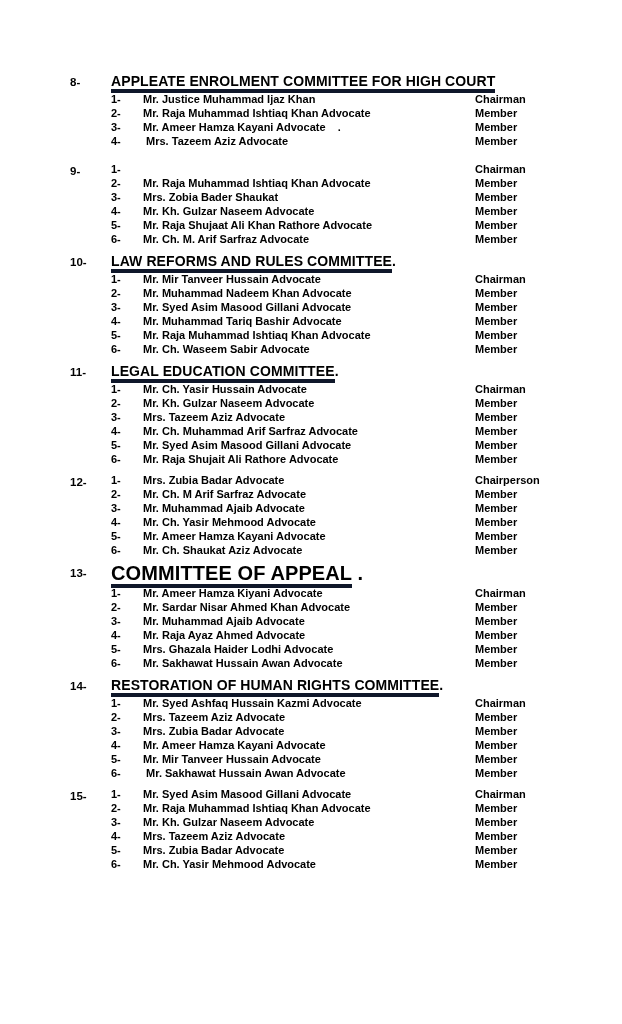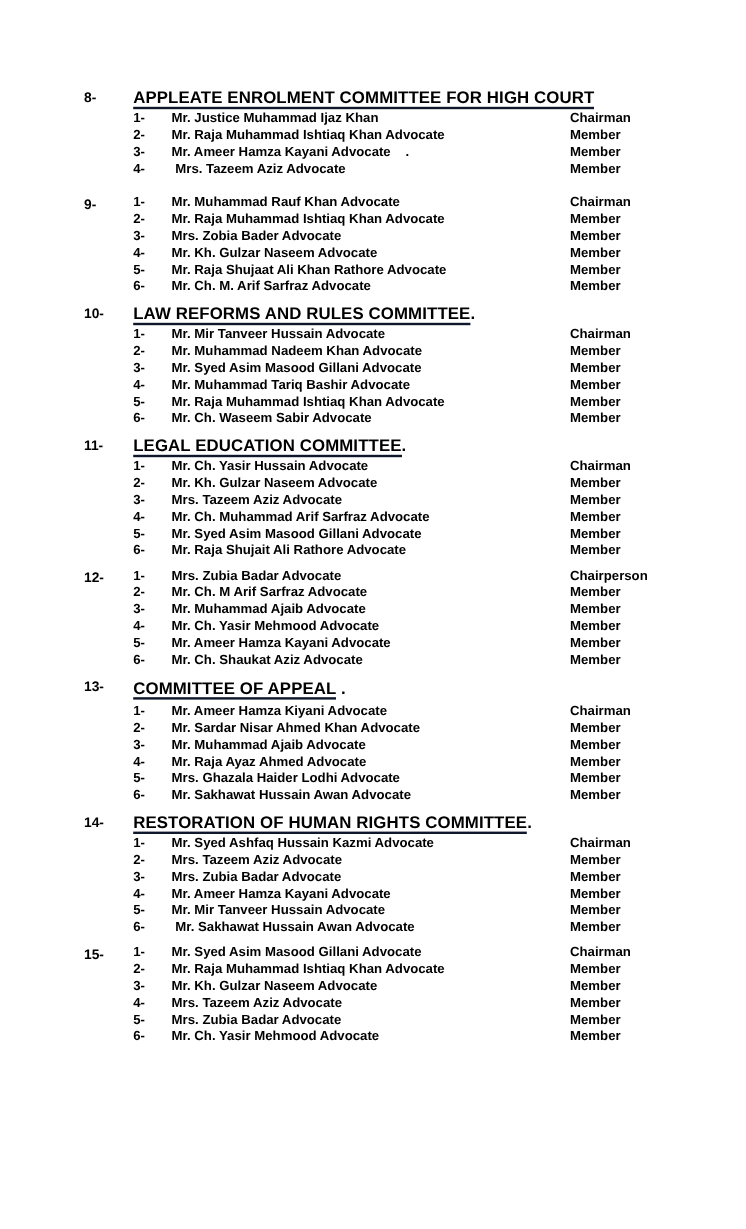--- a/index.html
+++ b/index.html
@@ -23,22 +23,22 @@
     position: absolute; left: 70px; top: 2px;
     font-size: 11.5px; line-height: 14px;
   }
   .content { margin-left: 111px; }
   .heading {
     margin: 0 0 3px 0;
     font-size: 14px; line-height: 16px;
     letter-spacing: 0.1px;
     white-space: nowrap;
   }
-  .committee.large .heading { font-size: 14px; line-height: 19px; }
-  .heading .title { border-bottom: 2px solid #0f172a; padding-bottom: 0px; }
+  .committee.large .heading { font-size: 20px; line-height: 19px; }
+  .heading .title { border-bottom: 4px solid #0f172a; padding-bottom: 0px; }
   .heading .suffix { white-space: pre; }
   .member-row {
     position: relative;
     display: flex;
     font-size: 11px; line-height: 14px;
     white-space: pre;
   }
   .mnum { width: 32px; flex: none; }
   .mname { flex: none; }
   .mrole { position: absolute; left: 364px; top: 0; text-align: center; }
@@ -78,33 +78,32 @@
 </div>
     </div>
   </section>
 
   <section class="committee" data-name="committee-section">
     <span class="cnum" data-name="committee-number">9-</span>
     <div class="content" data-name="committee-content">
       <div class="members" data-name="member-list">
   <div class="member-row" data-name="member-row">
     <span class="mnum" data-name="member-number">1-</span>
-    <span class="mname" data-name="member-name">Mr. Muhammad Rauf Khan Advocate</span>
     <span class="mrole" data-name="member-role">Chairman</span>
   </div>
 
   <div class="member-row" data-name="member-row">
     <span class="mnum" data-name="member-number">2-</span>
     <span class="mname" data-name="member-name">Mr. Raja Muhammad Ishtiaq Khan Advocate</span>
     <span class="mrole" data-name="member-role">Member</span>
   </div>
 
   <div class="member-row" data-name="member-row">
     <span class="mnum" data-name="member-number">3-</span>
-    <span class="mname" data-name="member-name">Mrs. Zobia Bader Advocate</span>
+    <span class="mname" data-name="member-name">Mrs. Zobia Bader Shaukat</span>
     <span class="mrole" data-name="member-role">Member</span>
   </div>
 
   <div class="member-row" data-name="member-row">
     <span class="mnum" data-name="member-number">4-</span>
     <span class="mname" data-name="member-name">Mr. Kh. Gulzar Naseem Advocate</span>
     <span class="mrole" data-name="member-role">Member</span>
   </div>
 
   <div class="member-row" data-name="member-row">

